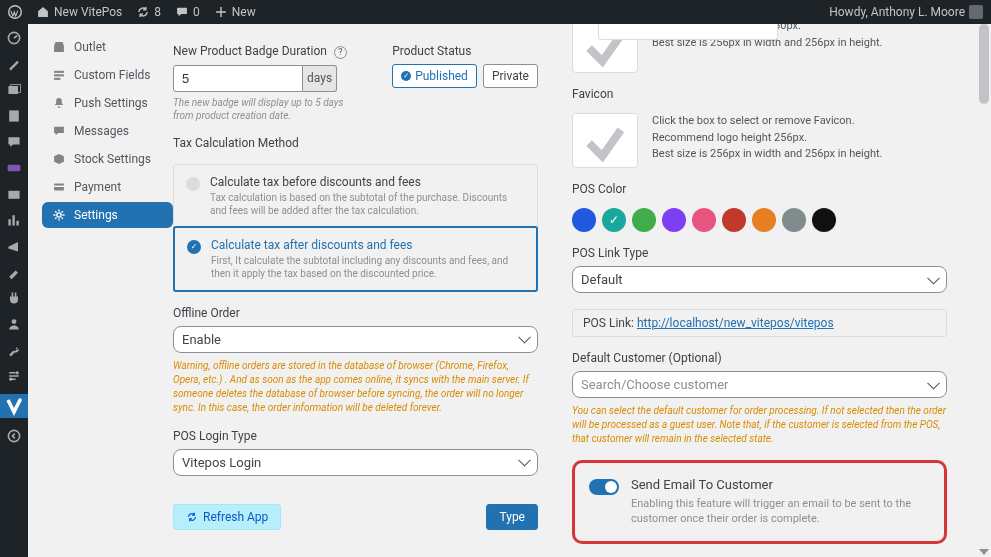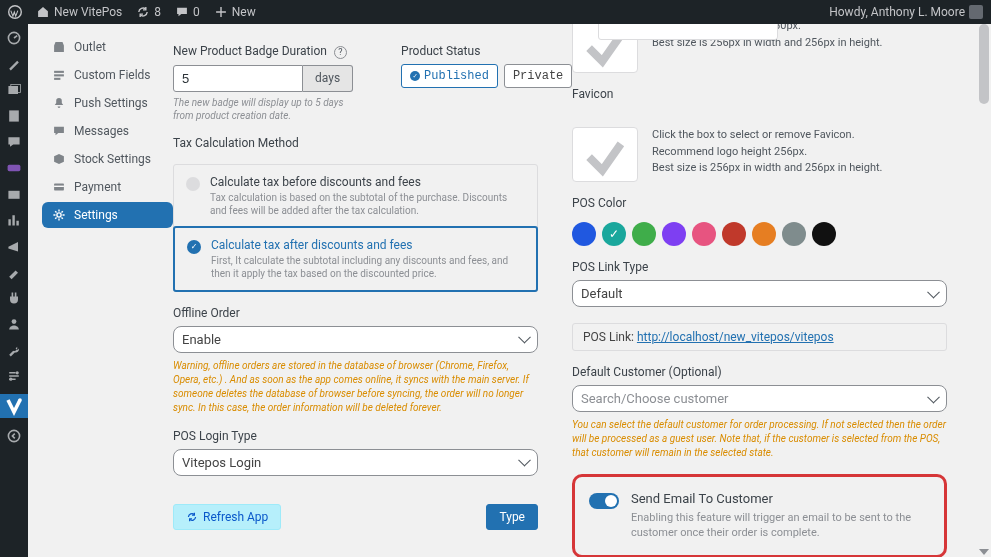--- a/index.html
+++ b/index.html
@@ -27,24 +27,24 @@
   .panel { flex: 1; display: flex; gap: 34px; padding: 0 20px 10px 0; overflow: hidden; }
   .col { display: flex; flex-direction: column; }
   .colA { width: 365px; }
   .colB { width: 375px; }
   .label { font-size: 12px; color: #3c434a; margin-bottom: 6px; margin-top: 14px; }
   .label.first { margin-top: 20px; }
   .help { width: 13px; height: 13px; border: 1px solid #8c8f94; border-radius: 50%; display: inline-flex; align-items: center; justify-content: center; font-size: 9px; color: #50575e; margin-left: 4px; }
   .inputrow { display: flex; }
   .input { border: 1px solid #8c8f94; border-radius: 3px; padding: 5px 8px; font-size: 13px; color: #2c3338; background: #fff; }
   .input.num { width: 130px; border-top-right-radius: 0; border-bottom-right-radius: 0; }
-  .addon { background: #e5e5e5; border: 1px solid #8c8f94; border-left: none; border-radius: 0 3px 3px 0; padding: 5px 12px; font-size: 12px; color: #50575e; text-align: center; }
+  .addon { background: #e5e5e5; border: 1px solid #8c8f94; border-left: none; border-radius: 0 3px 3px 0; padding: 5px 4px; font-size: 12px; color: #50575e; text-align: center; }
   .hint { font-size: 10px; color: #8c8f94; font-style: italic; margin-top: 4px; line-height: 1.3; }
   .warn { font-size: 10px; color: #d98c00; font-style: italic; margin-top: 6px; line-height: 1.4; }
-  .pill { border: 1px solid #8c8f94; border-radius: 3px; padding: 4px 8px; font-size: 12px; cursor: pointer; background: #fff; display: inline-flex; align-items: center; gap: 4px; font-family: Liberation Mono, monospace; }
+  .pill { border: 1px solid #8c8f94; border-radius: 3px; padding: 4px 8px; font-size: 12px; cursor: pointer; background: #fff; display: inline-flex; align-items: center; gap: 4px; }
   .pill.sel { border-color: #2271b1; color: #2271b1; }
   .pill .dot-check { width: 10px; height: 10px; border-radius: 50%; background: #2271b1; display: inline-flex; align-items: center; justify-content: center; }
   .pill .dot-check::after { content: "✓"; color: #fff; font-size: 7px; }
   .pillrow { display: flex; gap: 6px; }
   .radiobox { border: 1px solid #dcdcde; border-radius: 3px; margin-top: 8px; }
   .radiobox .opt { display: flex; gap: 10px; padding: 10px 12px; cursor: pointer; }
   .radiobox .opt + .opt { border-top: 1px solid #dcdcde; }
   .radiobox .opt.sel { border: 2px solid #2271b1; border-radius: 3px; margin: -1px; }
   .radiobox .rdot { width: 14px; height: 14px; border-radius: 50%; background: #dcdcde; margin-top: 2px; flex-shrink: 0; display: flex; align-items: center; justify-content: center; }
   .radiobox .opt.sel .rdot { background: #2271b1; }
@@ -53,21 +53,21 @@
   .radiobox .opt.sel .rtitle { color: #2271b1; }
   .radiobox .rdesc { font-size: 10px; color: #8c8f94; margin-top: 2px; line-height: 1.3; }
   .select { border: 1px solid #8c8f94; border-radius: 8px; padding: 5px 24px 5px 8px; font-size: 13px; background: #fff; width: 100%; position: relative; cursor: pointer; }
   .select::after { content: ""; position: absolute; right: 8px; top: 50%; width: 8px; height: 8px; border-right: 1px solid #50575e; border-bottom: 1px solid #50575e; transform: translateY(-70%) rotate(45deg); }
   .brow { display: flex; justify-content: space-between; margin-top: 28px; }
   .btn { border-radius: 3px; padding: 5px 12px; font-size: 12px; cursor: pointer; display: inline-flex; align-items: center; gap: 5px; }
   .btn.refresh { background: #b6effb; color: #0a58ca; border: 1px solid #9eeaf9; }
   .btn.save { background: #2271b1; color: #fff; border: 1px solid #2271b1; }
   
   .imgbox { width: 66px; height: 55px; border: 1px solid #dcdcde; border-radius: 4px; display: flex; align-items: center; justify-content: center; color: #c3c4c7; background:#fff; }
-  .imgrow { display: flex; gap: 14px; align-items: flex-start; margin-top: 20px; }
+  .imgrow { display: flex; gap: 14px; align-items: flex-start; margin-top: 6px; }
   .imgrow .txt { font-size: 11px; color: #50575e; line-height: 1.5; }
   .swatches { display: flex; gap: 6px; margin-top: 6px; }
   .sw { width: 24px; height: 24px; border-radius: 50%; cursor: pointer; position: relative; }
   .sw.sel::after { content: "✓"; position: absolute; inset: 0; display: flex; align-items: center; justify-content: center; color: #fff; font-size: 12px; }
   .linkbox { border: 1px solid #dcdcde; border-radius: 3px; padding: 6px 10px; font-size: 12px; margin-top: 16px; }
   .linkbox a { color: #2271b1; text-decoration: underline; }
   .orange-note { font-size: 10px; color: #d98c00; font-style: italic; margin-top: 6px; line-height: 1.4; }
   .togglebox { border: 3px solid #d63638; border-radius: 10px; padding: 14px; margin-top: 14px; display: flex; gap: 12px; align-items: flex-start; }
   .toggle { width: 30px; height: 16px; background: #2271b1; border-radius: 10px; position: relative; flex-shrink: 0; cursor: pointer; margin-top: 2px; }
   .toggle::after { content: ""; position: absolute; width: 12px; height: 12px; background: #fff; border-radius: 50%; top: 2px; right: 2px; }
@@ -288,21 +288,21 @@
               <path d="M10 2v3M10 15v3M2 10h3M15 10h3M4.5 4.5l2 2M13.5 13.5l2 2M15.5 4.5l-2 2M6.5 13.5l-2 2" stroke="currentColor" stroke-width="2"></path>
             </svg>
           </span>
           <span>Settings</span>
         </div>
     </div>
 
     <div class="panel">
 
       <div class="col colA">
-        <div style="display:flex; gap:48px;">
+        <div style="display:flex; gap:30px;">
           <div style="flex:1">
             <div class="label first"><span>New Product Badge Duration</span> <span class="help">?</span></div>
             <div class="inputrow">
               <input class="input num" value="5" style="">
               <span class="addon">days</span>
             </div>
             <div class="hint">The new badge will display up to 5 days from product creation date.</div>
           </div>
           <div>
             <div class="label first">Product Status</div>

